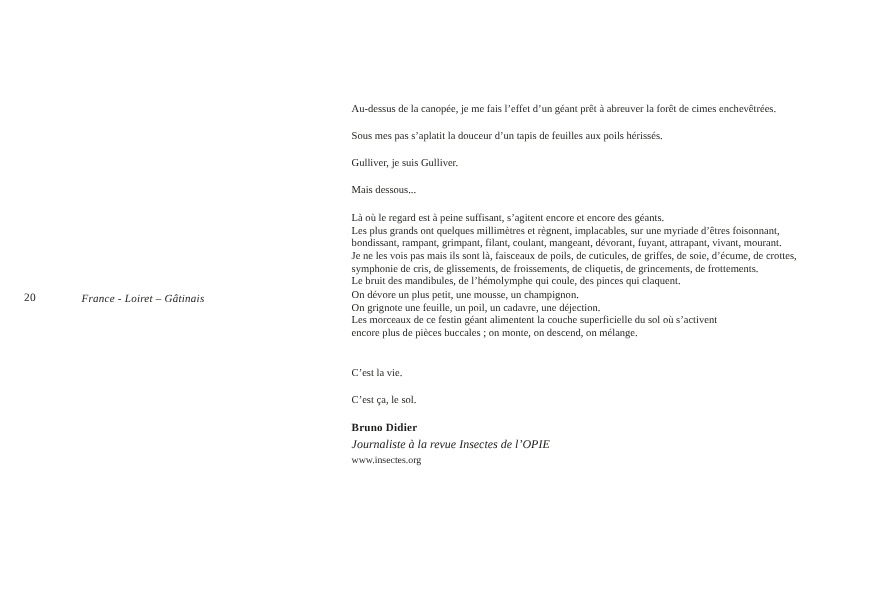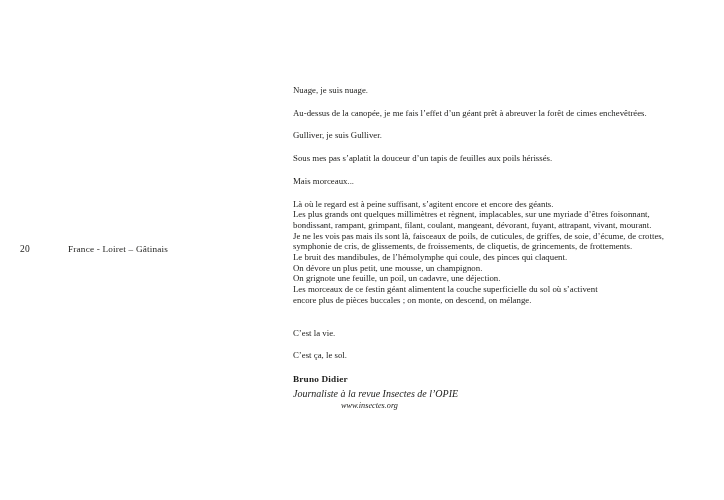--- a/index.html
+++ b/index.html
@@ -34,20 +34,21 @@
     left: 20px;
     top: 0;
     font-size: 9.5px;
     line-height: 11px;
     letter-spacing: 0.3px;
   }
   .folio-caption {
     position: absolute;
     left: 68px;
     top: 0;
+    font-style: italic;
     font-size: 9.2px;
     line-height: 11px;
     white-space: nowrap;
     letter-spacing: 0.2px;
     text-align: right;
   }
   
   .text-col {
     position: absolute;
     left: 293px;
@@ -73,42 +74,39 @@
     line-height: 12px;
     letter-spacing: 0.2px;
   }
   .sig-role {
     font-style: italic;
     font-size: 10px;
     line-height: 12.5px;
     margin-top: 3px;
   }
   .sig-url {
-    font-style: italic;
     font-size: 8.2px;
     line-height: 12.5px;
-    margin-left: 48px;
   }
 </style>
 </head>
 <body style="background: rgb(255, 255, 255); color: rgb(29, 29, 27);">
 
 <div class="spread">
 
   <div class="folio">
     <span class="folio-number">20</span>
     <span class="folio-caption">France - Loiret – Gâtinais</span>
   </div>
 
   <div class="text-col">
-    <p>Nuage, je suis nuage.</p>
     <p>Au-dessus de la canopée, je me fais l’effet d’un géant prêt à abreuver la forêt de cimes enchevêtrées.</p>
+    <p>Sous mes pas s’aplatit la douceur d’un tapis de feuilles aux poils hérissés.</p>
     <p>Gulliver, je suis Gulliver.</p>
-    <p>Sous mes pas s’aplatit la douceur d’un tapis de feuilles aux poils hérissés.</p>
-    <p>Mais morceaux...</p>
+    <p>Mais dessous...</p>
     <p class="block">Là où le regard est à peine suffisant, s’agitent encore et encore des géants.
 Les plus grands ont quelques millimètres et règnent, implacables, sur une myriade d’êtres foisonnant,
 bondissant, rampant, grimpant, filant, coulant, mangeant, dévorant, fuyant, attrapant, vivant, mourant.
 Je ne les vois pas mais ils sont là, faisceaux de poils, de cuticules, de griffes, de soie, d’écume, de crottes,
 symphonie de cris, de glissements, de froissements, de cliquetis, de grincements, de frottements.
 Le bruit des mandibules, de l’hémolymphe qui coule, des pinces qui claquent.
 On dévore un plus petit, une mousse, un champignon.
 On grignote une feuille, un poil, un cadavre, une déjection.
 Les morceaux de ce festin géant alimentent la couche superficielle du sol où s’activent
 encore plus de pièces buccales ; on monte, on descend, on mélange.</p>

